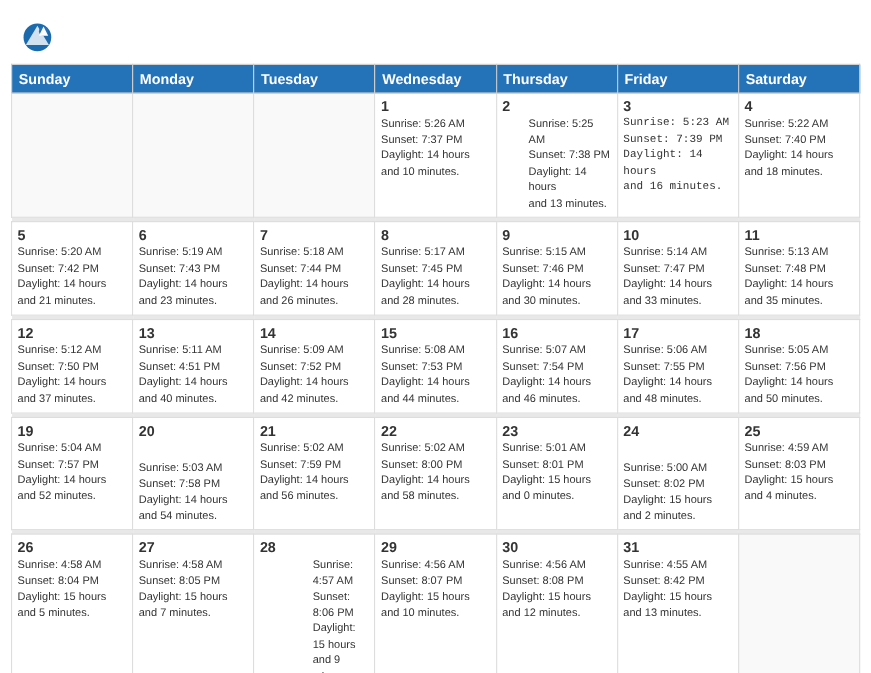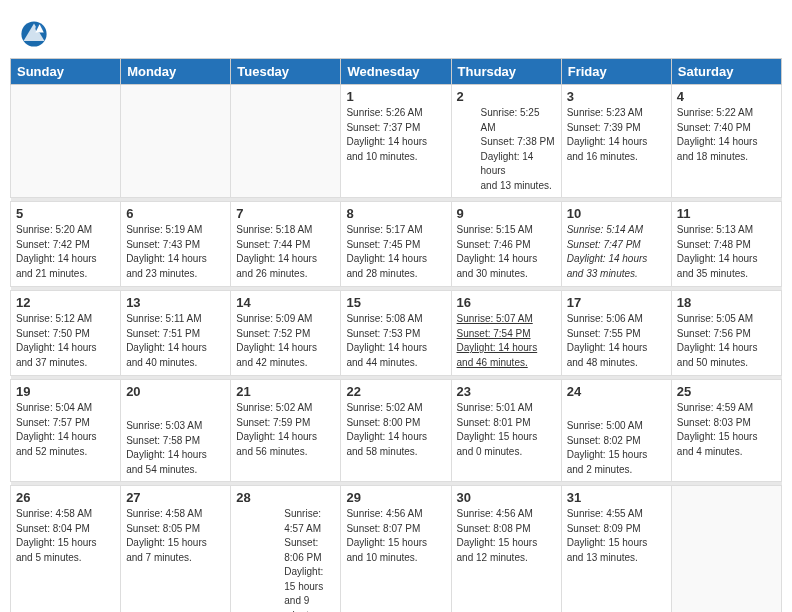--- a/index.html
+++ b/index.html
@@ -145,21 +145,21 @@
         </td>
         <td>
           <div class="day-number">2</div>
           <div class="day-info" style="white-space: pre-line; margin-left: 24px;">Sunrise: 5:25 AM
 Sunset: 7:38 PM
 Daylight: 14 hours
 and 13 minutes.</div>
         </td>
         <td>
           <div class="day-number">3</div>
-          <div class="day-info" style="white-space: pre-line;">Sunrise: 5:23 AM
+          <div class="day-info" style="white-space: pre-line; font-family: Liberation Mono, monospace;">Sunrise: 5:23 AM
 Sunset: 7:39 PM
 Daylight: 14 hours
 and 16 minutes.</div>
         </td>
         <td>
           <div class="day-number">4</div>
           <div class="day-info" style="white-space: pre-line;">Sunrise: 5:22 AM
 Sunset: 7:40 PM
 Daylight: 14 hours
 and 18 minutes.</div>
@@ -205,21 +205,21 @@
         </td>
         <td>
           <div class="day-number">9</div>
           <div class="day-info" style="white-space: pre-line;">Sunrise: 5:15 AM
 Sunset: 7:46 PM
 Daylight: 14 hours
 and 30 minutes.</div>
         </td>
         <td>
           <div class="day-number">10</div>
-          <div class="day-info" style="white-space: pre-line; font-style: italic;">Sunrise: 5:14 AM
+          <div class="day-info" style="white-space: pre-line;">Sunrise: 5:14 AM
 Sunset: 7:47 PM
 Daylight: 14 hours
 and 33 minutes.</div>
         </td>
         <td>
           <div class="day-number">11</div>
           <div class="day-info" style="white-space: pre-line;">Sunrise: 5:13 AM
 Sunset: 7:48 PM
 Daylight: 14 hours
 and 35 minutes.</div>
@@ -238,41 +238,41 @@
         <td>
           <div class="day-number">12</div>
           <div class="day-info" style="white-space: pre-line;">Sunrise: 5:12 AM
 Sunset: 7:50 PM
 Daylight: 14 hours
 and 37 minutes.</div>
         </td>
         <td>
           <div class="day-number">13</div>
           <div class="day-info" style="white-space: pre-line;">Sunrise: 5:11 AM
-Sunset: 7:51 PM
+Sunset: 4:51 PM
 Daylight: 14 hours
 and 40 minutes.</div>
         </td>
         <td>
           <div class="day-number">14</div>
           <div class="day-info" style="white-space: pre-line;">Sunrise: 5:09 AM
 Sunset: 7:52 PM
 Daylight: 14 hours
 and 42 minutes.</div>
         </td>
         <td>
           <div class="day-number">15</div>
           <div class="day-info" style="white-space: pre-line;">Sunrise: 5:08 AM
 Sunset: 7:53 PM
 Daylight: 14 hours
 and 44 minutes.</div>
         </td>
         <td>
           <div class="day-number">16</div>
-          <div class="day-info" style="white-space: pre-line; text-decoration: underline;">Sunrise: 5:07 AM
+          <div class="day-info" style="white-space: pre-line;">Sunrise: 5:07 AM
 Sunset: 7:54 PM
 Daylight: 14 hours
 and 46 minutes.</div>
         </td>
         <td>
           <div class="day-number">17</div>
           <div class="day-info" style="white-space: pre-line;">Sunrise: 5:06 AM
 Sunset: 7:55 PM
 Daylight: 14 hours
 and 48 minutes.</div>
@@ -386,20 +386,20 @@
         <td>
           <div class="day-number">30</div>
           <div class="day-info" style="white-space: pre-line;">Sunrise: 4:56 AM
 Sunset: 8:08 PM
 Daylight: 15 hours
 and 12 minutes.</div>
         </td>
         <td>
           <div class="day-number">31</div>
           <div class="day-info" style="white-space: pre-line;">Sunrise: 4:55 AM
-Sunset: 8:09 PM
+Sunset: 8:42 PM
 Daylight: 15 hours
 and 13 minutes.</div>
         </td>
         <td class="empty"></td>
       </tr>
     </tbody>
 </table>
 
 </body></html>

